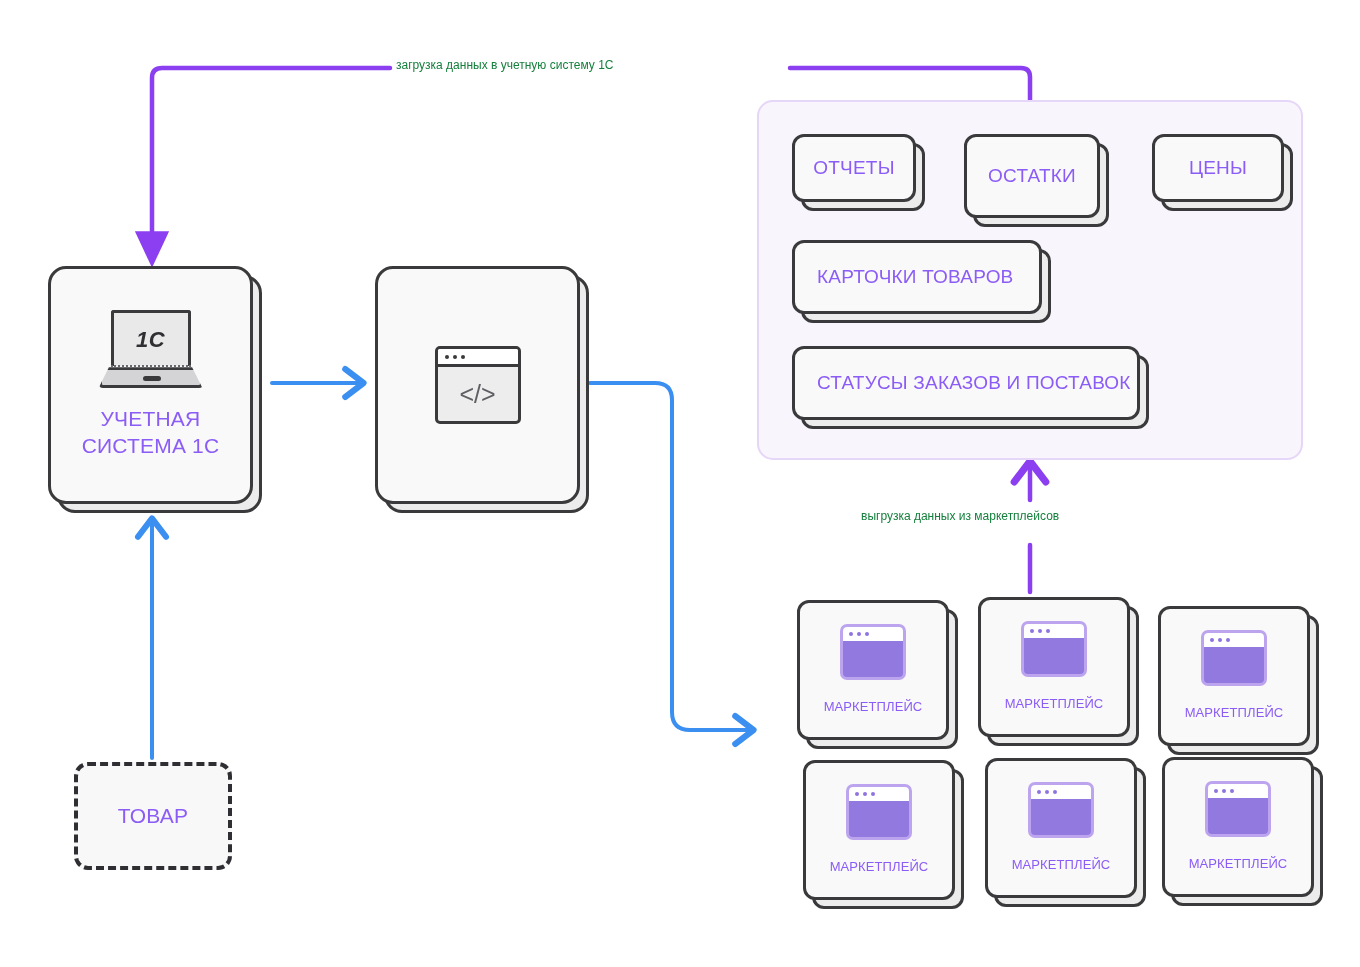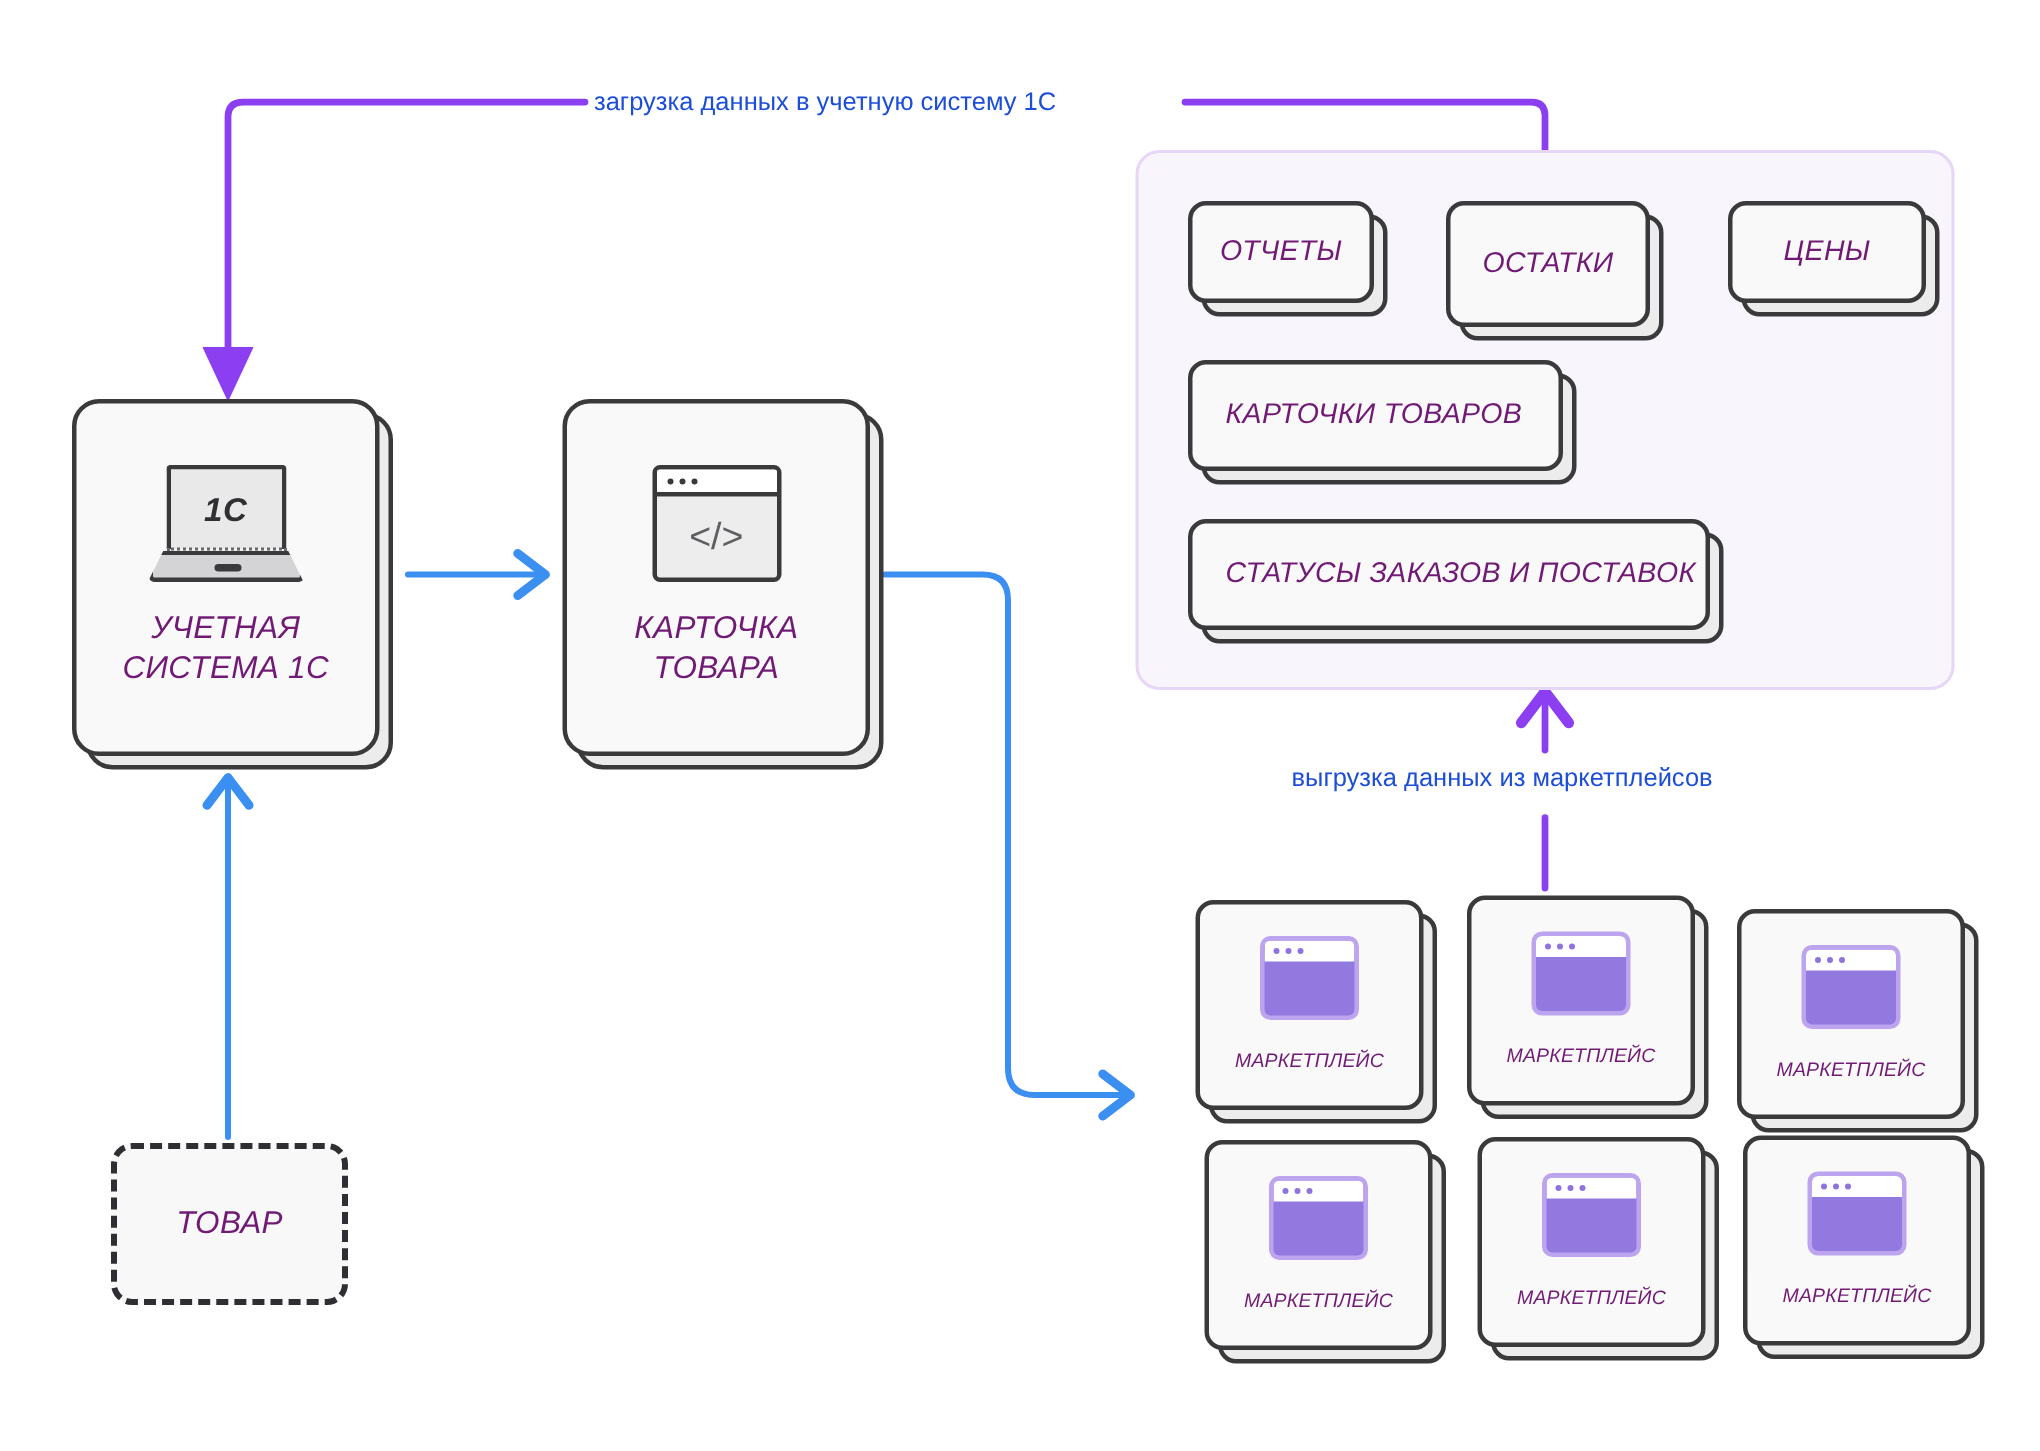--- a/index.html
+++ b/index.html
@@ -46,23 +46,22 @@
     border: 3px solid #3a3a3c;
     border-radius: 14px;
     box-sizing: border-box;
     display: flex;
     flex-direction: column;
     align-items: center;
     justify-content: center;
   }
 
   .node-label {
-    font-style: italic;
     font-weight: 400;
-    color: #701a75;
+    color: #8b5cf6;
     text-align: center;
     line-height: 1.28;
     letter-spacing: .2px;
     white-space: pre-line;
   }
 
   
   .bignode .front { border-radius: 18px; }
   .bignode .back  { border-radius: 18px; }
   .bignode .node-label {
@@ -265,22 +264,22 @@
     display: block;
     width: 4px;
     height: 4px;
     border-radius: 50%;
     background: #8f74e0;
   }
 
   
   .conn-label {
     position: absolute;
-    font-size: 17px;
-    color: #1d4ed8;
+    font-size: 12px;
+    color: #15803d;
     white-space: nowrap;
   }
 
   svg.wires {
     position: absolute;
     left: 0; top: 0;
     width: 1360px;
     height: 967px;
     pointer-events: none;
   }
@@ -346,22 +345,20 @@
       <div class="codewin">
         <div class="bar">
           <i></i>
           <i></i>
           <i></i>
         </div>
         <div class="body">
           <span>&lt;/&gt;</span>
         </div>
       </div>
-      <div class="node-label">КАРТОЧКА
-ТОВАРА</div>
     </div>
   </div>
 
   <div class="dashed-node" style="left:74px; top:762px; width:158px; height:108px;">
     <div class="node-label">ТОВАР</div>
   </div>
 
   <div id="panel" style="left:757px; top:100px; width:546px; height:360px;">
 
     <div class="pcard" style="left:33px; top:32px; width:124px; height:68px;">

